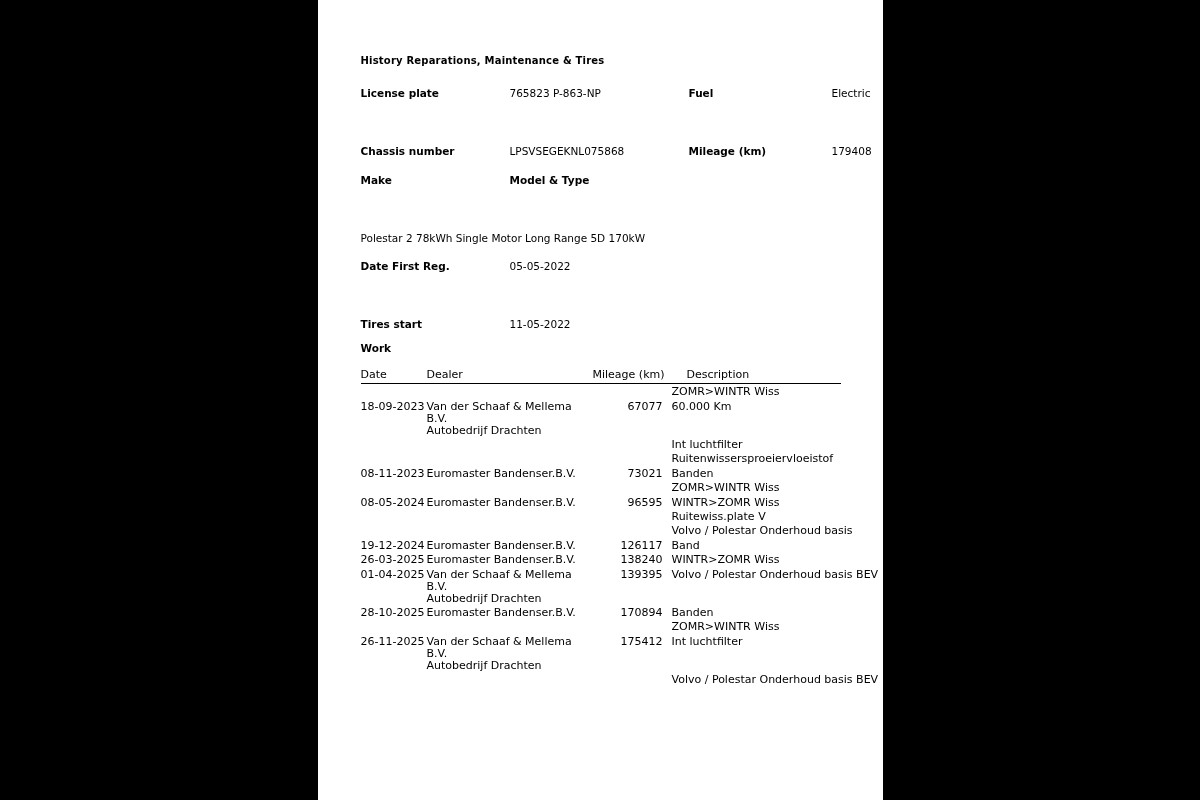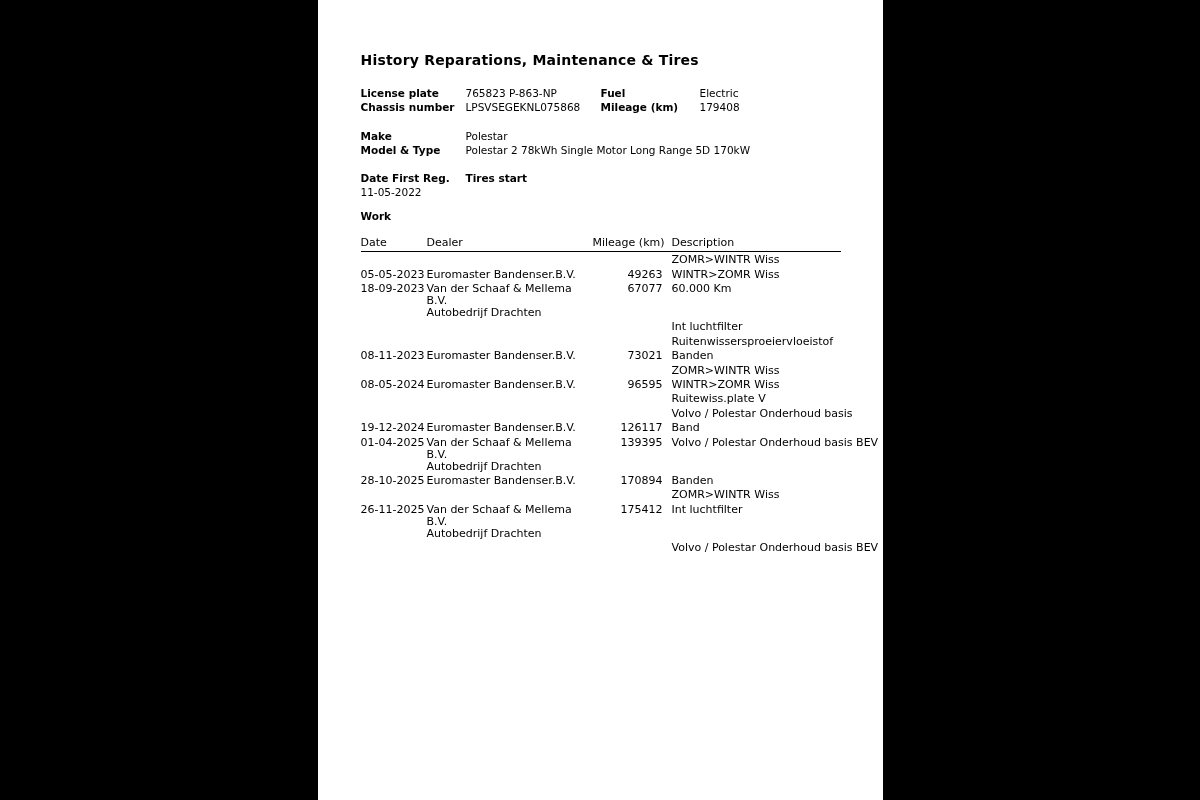--- a/index.html
+++ b/index.html
@@ -20,28 +20,29 @@
     background: var(--page-bg, #ffffff);
     color: var(--text-color, #000000);
     box-sizing: border-box;
     padding: 52px 42px 0 43px;
     font-family: "DejaVu Sans", "Liberation Sans", sans-serif;
     font-size: 10.5px;
     overflow: hidden;
   }
   h1.doc-title {
     margin: 0;
-    font-size: 14px;
+    font-size: 10px;
     line-height: 17px;
     font-weight: bold;
     letter-spacing: 0.2px;
   }
   .info-grid {
     display: grid;
     line-height: 14.4px;
+    gap: 44px;
   }
   .info-grid.cols-4 {
     grid-template-columns: 105px 135px 99px 1fr;
     margin-top: 17px;
   }
   .info-grid.cols-2 {
     grid-template-columns: 105px 1fr;
   }
   .info-grid.make-section { margin-top: 14px; }
   .info-grid.dates-section { margin-top: 13px; }
@@ -64,21 +65,21 @@
   table.work-table col.c-mileage { width: 70px; }
   table.work-table th {
     font-weight: normal;
     text-align: left;
     line-height: 12px;
     padding: 0 0 2px 0;
     border-bottom: 1.5px solid #000000;
     white-space: nowrap;
   }
   table.work-table th.col-mileage { text-align: right; }
-  table.work-table th.col-description { padding-left: 9px; }
+  table.work-table th.col-description { padding-left: 24px; }
   table.work-table td {
     vertical-align: top;
     line-height: 12px;
     padding: 2.4px 0 0 0;
     white-space: pre-line;
   }
   table.work-table td.col-mileage { text-align: right; white-space: nowrap; }
   table.work-table td.col-description { padding-left: 9px; white-space: nowrap; }
 </style>
 </head>
@@ -96,27 +97,27 @@
       <div class="val">Electric</div>
 
       <div class="lbl">Chassis number</div>
       <div class="val">LPSVSEGEKNL075868</div>
       <div class="lbl">Mileage (km)</div>
       <div class="val">179408</div>
     </div>
 
     <div class="info-grid cols-2 make-section">
       <div class="lbl">Make</div>
-      <div class="val">Polestar</div>
       <div class="lbl">Model &amp; Type</div>
       <div class="val">Polestar 2 78kWh Single Motor Long Range 5D 170kW</div>
     </div>
 
     <div class="info-grid cols-2 dates-section">
       <div class="lbl">Date First Reg.</div>
+      <div class="val">05-05-2022</div>
       <div class="lbl">Tires start</div>
       <div class="val">11-05-2022</div>
     </div>
 
     <div class="work-heading">Work</div>
 
     <table class="work-table">
       <colgroup>
         <col class="c-date">
           <col class="c-dealer">
@@ -132,26 +133,20 @@
         </tr>
       </thead>
       <tbody>
           <tr>
             <td class="col-date"></td>
             <td class="col-dealer"></td>
             <td class="col-mileage"></td>
             <td class="col-description">ZOMR&gt;WINTR Wiss</td>
           </tr>
           <tr>
-            <td class="col-date">05-05-2023</td>
-            <td class="col-dealer">Euromaster Bandenser.B.V.</td>
-            <td class="col-mileage">49263</td>
-            <td class="col-description">WINTR&gt;ZOMR Wiss</td>
-          </tr>
-          <tr>
             <td class="col-date">18-09-2023</td>
             <td class="col-dealer">Van der Schaaf &amp; Mellema B.V.
 Autobedrijf Drachten</td>
             <td class="col-mileage">67077</td>
             <td class="col-description">60.000 Km</td>
           </tr>
           <tr>
             <td class="col-date"></td>
             <td class="col-dealer"></td>
             <td class="col-mileage"></td>
@@ -193,20 +188,26 @@
             <td class="col-mileage"></td>
             <td class="col-description">Volvo / Polestar Onderhoud basis</td>
           </tr>
           <tr>
             <td class="col-date">19-12-2024</td>
             <td class="col-dealer">Euromaster Bandenser.B.V.</td>
             <td class="col-mileage">126117</td>
             <td class="col-description">Band</td>
           </tr>
           <tr>
+            <td class="col-date">26-03-2025</td>
+            <td class="col-dealer">Euromaster Bandenser.B.V.</td>
+            <td class="col-mileage">138240</td>
+            <td class="col-description">WINTR&gt;ZOMR Wiss</td>
+          </tr>
+          <tr>
             <td class="col-date">01-04-2025</td>
             <td class="col-dealer">Van der Schaaf &amp; Mellema B.V.
 Autobedrijf Drachten</td>
             <td class="col-mileage">139395</td>
             <td class="col-description">Volvo / Polestar Onderhoud basis BEV</td>
           </tr>
           <tr>
             <td class="col-date">28-10-2025</td>
             <td class="col-dealer">Euromaster Bandenser.B.V.</td>
             <td class="col-mileage">170894</td>

